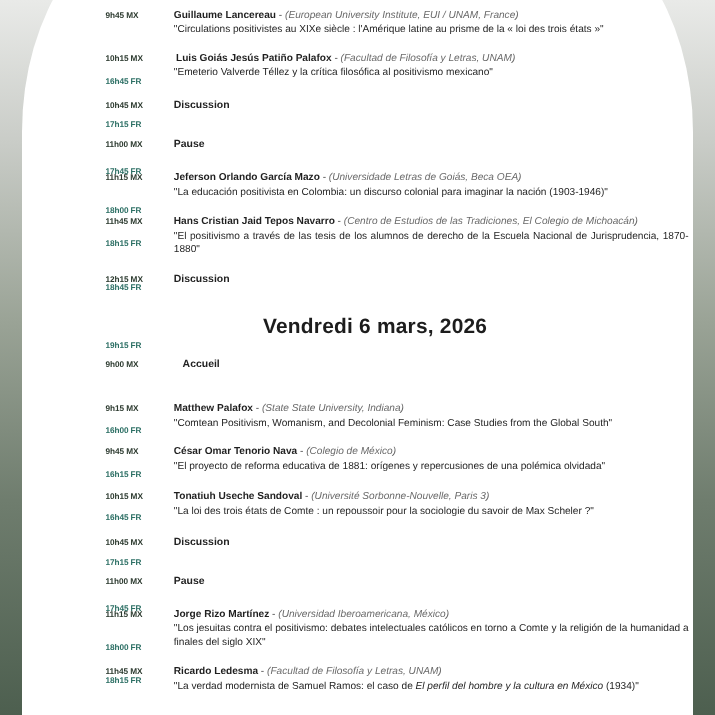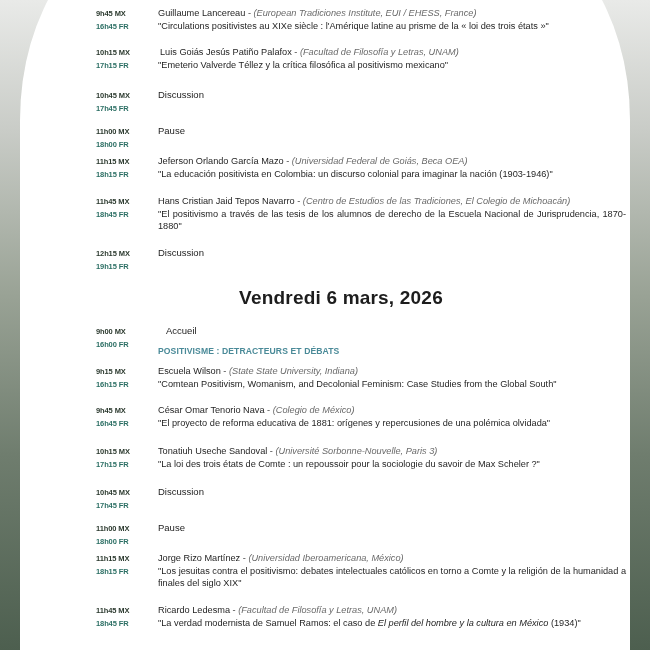--- a/index.html
+++ b/index.html
@@ -11,44 +11,44 @@
     .panel {
       position: absolute; left: 20px; top: -80px; width: 610px; height: 760px;
       background: #ffffff;
       border-top-left-radius: 140px 200px;
       border-top-right-radius: 140px 200px;
     }
     .content { position: absolute; left: 16px; top: 0; width: 650px; height: 490px; }
     .row { position: absolute; left: 0; width: 650px; }
     .times { position: absolute; left: 80px; width: 60px; font-size: 7.5px; font-weight: bold; letter-spacing: -0.1px; line-height: 13px; }
     .t-mx { color: #2c3a2f; display: block; }
-    .t-fr { color: #2c6f64; display: block; }
+    .t-fr { color: #2c6f64; display: block; margin-top: 47px; }
     .body { position: absolute; left: 142px; width: 468px; font-size: 9.2px; line-height: 12.5px; color: #1f1f1f; }
-    .name { font-weight: normal; color: #1f1f1f; }
+    .name { font-weight: bold; color: #1f1f1f; }
     .dash { color: #444; }
     .aff { font-style: italic; color: #6a6a6a; }
     .title { display: block; text-align: justify; }
-    .label { font-weight: normal; font-size: 9.5px; color: #222; text-align: center; }
+    .label { font-weight: bold; font-size: 9.5px; color: #222; text-align: center; }
     .day-heading { position: absolute; left: 0; width: 650px; top: 287px; text-align: center; font-size: 19px; font-weight: bold; color: #1d1d1d; letter-spacing: 0.2px; }
     .section { position: absolute; left: 142px; top: 346px; font-size: 8.6px; font-weight: bold; color: #4a8a98; letter-spacing: 0.1px; }
     i.em { }
   </style>
 </head>
 <body>
 
 <div class="panel"></div>
 
 <div class="content">
 
   <div class="row" style="top:7px">
     <div class="times">
         <span class="t-mx">9h45 MX</span>
         <span class="t-fr">16h45 FR</span>
       </div>
-    <div class="body"><span class="name">Guillaume Lancereau</span><span class="dash"> - </span><span class="aff">(European Tradiciones Institute, EUI / EHESS, France)</span><span class="title">"Circulations positivistes au XIXe siècle : l'Amérique latine au prisme de la « loi des trois états »"</span></div>
+    <div class="body"><span class="name">Guillaume Lancereau</span><span class="dash"> - </span><span class="aff">(European University Institute, EUI / UNAM, France)</span><span class="title">"Circulations positivistes au XIXe siècle : l'Amérique latine au prisme de la « loi des trois états »"</span></div>
   </div>
 
   <div class="row" style="top:46px">
     <div class="times">
         <span class="t-mx">10h15 MX</span>
         <span class="t-fr">17h15 FR</span>
       </div>
     <div class="body" style="left:144px"><span class="name">Luis Goiás Jesús Patiño Palafox</span><span class="dash"> - </span><span class="aff">(Facultad de Filosofía y Letras, UNAM)</span><span class="title" style="margin-left:-2px">"Emeterio Valverde Téllez y la crítica filosófica al positivismo mexicano"</span></div>
   </div>
 
@@ -66,21 +66,21 @@
         <span class="t-fr">18h00 FR</span>
       </div>
     <div class="body"><span class="label">Pause</span></div>
   </div>
 
   <div class="row" style="top:155px">
     <div class="times">
         <span class="t-mx">11h15 MX</span>
         <span class="t-fr">18h15 FR</span>
       </div>
-    <div class="body"><span class="name">Jeferson Orlando García Mazo</span><span class="dash"> - </span><span class="aff">(Universidad Federal de Goiás, Beca OEA)</span><span class="title">"La educación positivista en Colombia: un discurso colonial para imaginar la nación (1903-1946)"</span></div>
+    <div class="body"><span class="name">Jeferson Orlando García Mazo</span><span class="dash"> - </span><span class="aff">(Universidade Letras de Goiás, Beca OEA)</span><span class="title">"La educación positivista en Colombia: un discurso colonial para imaginar la nación (1903-1946)"</span></div>
   </div>
 
   <div class="row" style="top:195px">
     <div class="times">
         <span class="t-mx">11h45 MX</span>
         <span class="t-fr">18h45 FR</span>
       </div>
     <div class="body"><span class="name">Hans Cristian Jaid Tepos Navarro</span><span class="dash"> - </span><span class="aff">(Centro de Estudios de las Tradiciones, El Colegio de Michoacán)</span><span class="title">"El positivismo a través de las tesis de los alumnos de derecho de la Escuela Nacional de Jurisprudencia, 1870-1880"</span></div>
   </div>
 
@@ -95,28 +95,27 @@
   <div class="day-heading">Vendredi 6 mars, 2026</div>
 
   <div class="row" style="top:325px">
     <div class="times">
         <span class="t-mx">9h00 MX</span>
         <span class="t-fr">16h00 FR</span>
       </div>
     <div class="body" style="left:150px"><span class="label">Accueil</span></div>
   </div>
 
-  <div class="section">POSITIVISME : DETRACTEURS ET DÉBATS</div>
 
   <div class="row" style="top:365px">
     <div class="times">
         <span class="t-mx">9h15 MX</span>
         <span class="t-fr">16h15 FR</span>
       </div>
-    <div class="body"><span class="name">Escuela Wilson</span><span class="dash"> - </span><span class="aff">(State State University, Indiana)</span><span class="title">"Comtean Positivism, Womanism, and Decolonial Feminism: Case Studies from the Global South"</span></div>
+    <div class="body"><span class="name">Matthew Palafox</span><span class="dash"> - </span><span class="aff">(State State University, Indiana)</span><span class="title">"Comtean Positivism, Womanism, and Decolonial Feminism: Case Studies from the Global South"</span></div>
   </div>
 
   <div class="row" style="top:404px">
     <div class="times">
         <span class="t-mx">9h45 MX</span>
         <span class="t-fr">16h45 FR</span>
       </div>
     <div class="body"><span class="name">César Omar Tenorio Nava</span><span class="dash"> - </span><span class="aff">(Colegio de México)</span><span class="title">"El proyecto de reforma educativa de 1881: orígenes y repercusiones de una polémica olvidada"</span></div>
   </div>
 

